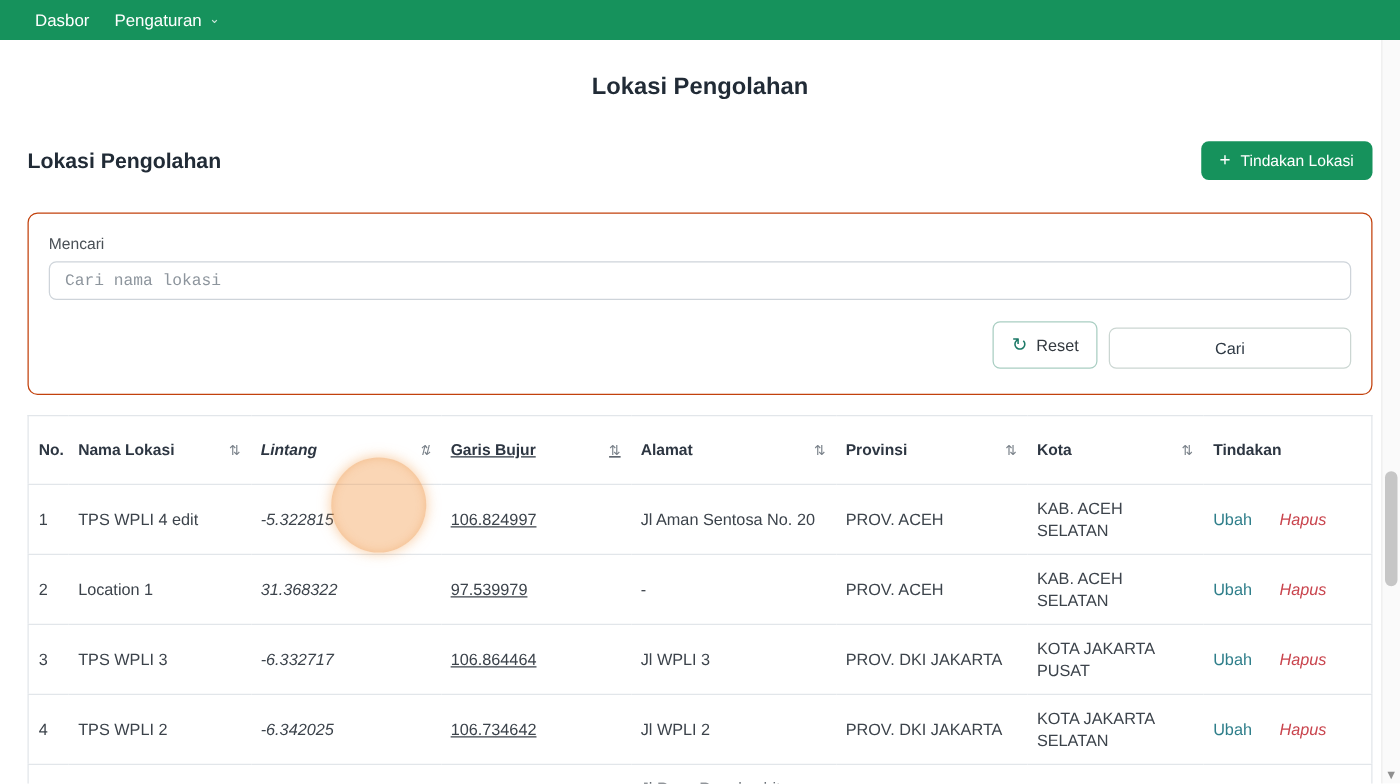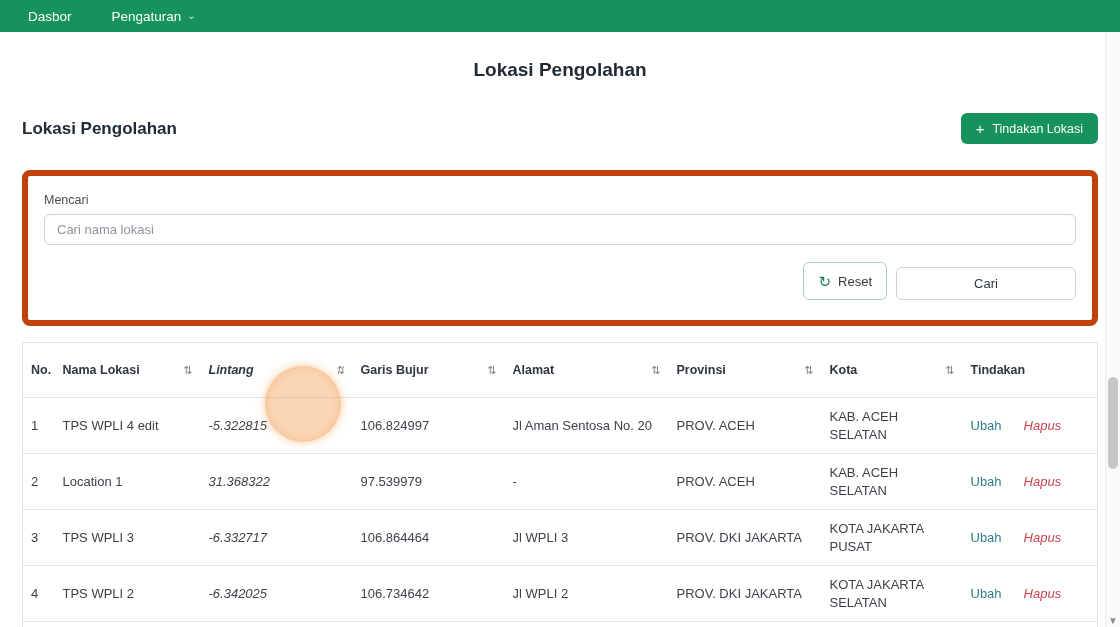--- a/index.html
+++ b/index.html
@@ -9,51 +9,51 @@
     --border:#E2E6EA;
     --text-dark:#212B36;
     --text-body:#3C434B;
   }
   *{box-sizing:border-box;margin:0;padding:0;}
   html,body{background:#fff;}
   body{font-family:"Liberation Sans",sans-serif;}
   .viewport{position:relative;width:1120px;height:627px;overflow:hidden;background:#fff;}
 
   
-  .navbar{height:32px;background:var(--green);display:flex;align-items:center;padding-left:28px;gap:40px;}
+  .navbar{height:32px;background:var(--green);display:flex;align-items:center;padding-left:28px;gap:20px;}
   .nav-item{color:#fff;font-size:13.5px;text-decoration:none;display:flex;align-items:center;cursor:pointer;}
   .caret{font-size:10px;color:rgba(255,255,255,0.8);margin-left:6px;line-height:1;}
 
   .content{padding:0 22px;}
 
   .page-title{font-size:19px;font-weight:700;color:var(--text-dark);text-align:center;margin-top:27px;}
 
   .section-row{display:flex;justify-content:space-between;align-items:center;margin-top:32px;}
   .section-title{font-size:17px;font-weight:700;color:var(--text-dark);}
   .btn-add{background:var(--green);color:#fff;border:none;border-radius:6px;height:31px;padding:0 15px;font-size:12.5px;font-family:inherit;display:flex;align-items:center;gap:8px;cursor:pointer;}
   .btn-add .plus{font-size:15px;font-weight:400;line-height:1;}
 
   
-  .search-card{margin-top:26px;border:6px solid #c2410c;border-radius:8px;padding:17px 16px 20px 16px;background:#fff;}
+  .search-card{margin-top:26px;border:1px solid #c2410c;border-radius:8px;padding:17px 16px 20px 16px;background:#fff;}
   .search-label{display:block;font-size:12.5px;color:#4A5056;margin-bottom:7px;}
-  .search-input{width:100%;height:31px;border:1px solid #CED4DA;border-radius:6px;padding:0 12px;font-size:13px;font-family:Liberation Sans, sans-serif;color:#333;outline:none;}
+  .search-input{width:100%;height:31px;border:1px solid #CED4DA;border-radius:6px;padding:0 12px;font-size:13px;font-family:Liberation Mono, monospace;color:#333;outline:none;}
   .search-input::placeholder{color:#8D959D;}
   .search-actions{display:flex;justify-content:flex-end;align-items:flex-end;gap:9px;margin-top:17px;}
   .btn-reset{background:#fff;border:1px solid #A9CEC2;border-radius:6px;height:38px;padding:0 14px;font-size:13px;font-family:inherit;color:#33393F;display:flex;align-items:center;gap:7px;cursor:pointer;}
   .btn-reset .refresh{color:#1D7A68;font-size:15px;line-height:1;}
-  .btn-cari{background:#fff;border:1px solid #CBD6D2;border-radius:6px;height:33px;width:180px;font-size:13px;font-family:inherit;color:#2F3A45;cursor:pointer;}
+  .btn-cari{background:#fff;border:1px solid #CBD6D2;border-radius:6px;height:33px;width:194px;font-size:13px;font-family:inherit;color:#2F3A45;cursor:pointer;}
 
   
   .loc-table{width:100%;margin-top:16px;border-collapse:collapse;table-layout:fixed;border:1px solid var(--border);}
   .loc-table th{height:55px;padding:17px 8px;vertical-align:middle;text-align:left;font-size:12.5px;font-weight:700;color:#2D3642;border-bottom:1px solid var(--border);}
   .loc-table td{height:56px;padding:6px 8px;vertical-align:middle;font-size:13px;color:var(--text-body);border-bottom:1px solid var(--border);line-height:18px;}
   .loc-table th:nth-child(1),.loc-table td:nth-child(1){width:32px;}
   .loc-table th:nth-child(2),.loc-table td:nth-child(2){width:146px;}
   .loc-table th:nth-child(3),.loc-table td:nth-child(3){width:152px;font-style:italic;}
-  .loc-table th:nth-child(4),.loc-table td:nth-child(4){width:152px;}
+  .loc-table th:nth-child(4),.loc-table td:nth-child(4){width:152px;text-decoration:underline;}
   .loc-table th:nth-child(5),.loc-table td:nth-child(5){width:164px;}
   .loc-table th:nth-child(6),.loc-table td:nth-child(6){width:153px;}
   .loc-table th:nth-child(7),.loc-table td:nth-child(7){width:141px;}
   .th-inner{display:flex;justify-content:space-between;align-items:center;}
   .sort-icon{color:#7A828A;font-size:11px;font-weight:400;margin-left:4px;}
   .actions-cell a{text-decoration:none;font-size:13px;cursor:pointer;}
   .link-ubah{color:var(--teal-link);margin-right:22px;margin-top:26px;}
   .link-hapus{color:var(--red-link);font-style:italic;}
 
   

